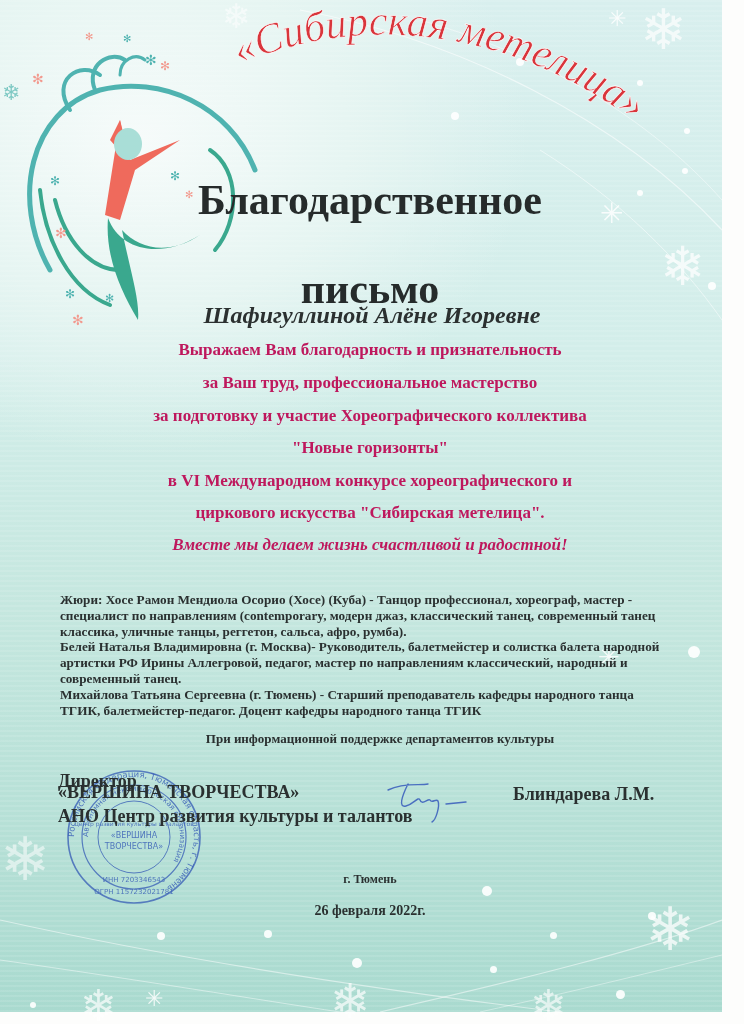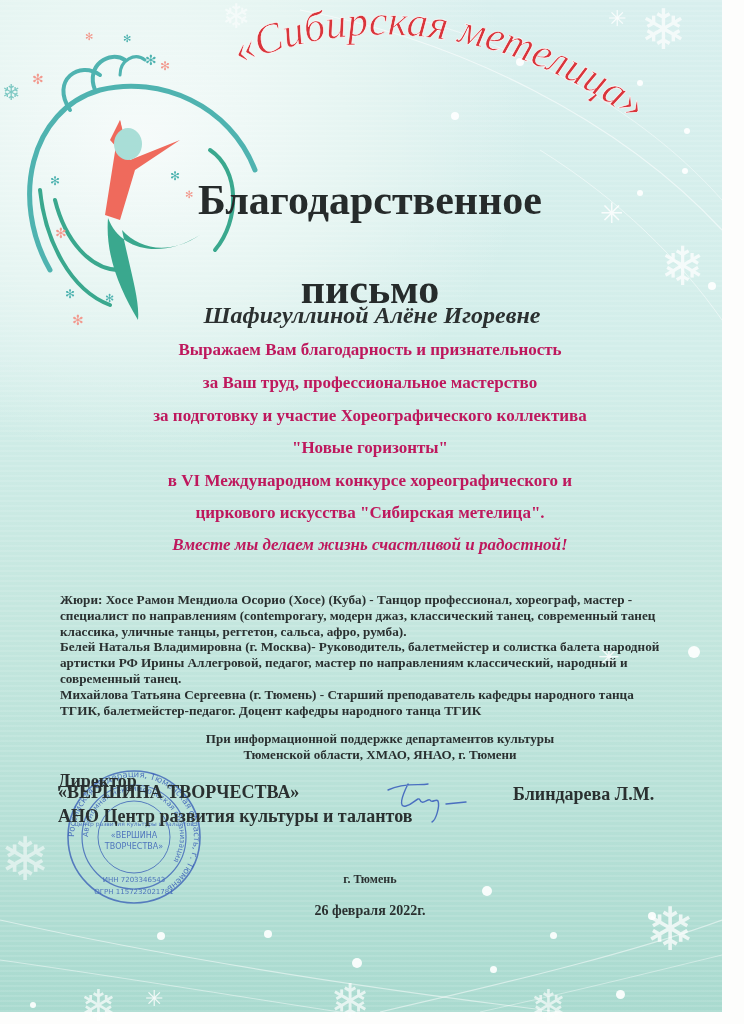--- a/index.html
+++ b/index.html
@@ -171,21 +171,20 @@
 <div class="body-line motto" style="top:535px;">Вместе мы делаем жизнь счастливой и радостной!</div>
 
 <div class="jury">
   <p>Жюри: Хосе Рамон Мендиола Осорио (Хосе) (Куба) - Танцор профессионал, хореограф, мастер - специалист по направлениям (contemporary, модерн джаз, классический танец, современный танец классика, уличные танцы, реггетон, сальса, афро, румба).</p>
   <p>Белей Наталья Владимировна (г. Москва)- Руководитель, балетмейстер и солистка балета народной артистки РФ Ирины Аллегровой, педагог, мастер по направлениям классический, народный и современный танец.</p>
   <p>Михайлова Татьяна Сергеевна (г. Тюмень) - Старший преподаватель кафедры народного танца ТГИК, балетмейстер-педагог. Доцент кафедры народного танца ТГИК</p>
 </div>
 
 <div class="support">
   <div>При информационной поддержке департаментов культуры</div>
-  <div>Тюменской области, ХМАО, ЯНАО, г. Тюмени</div>
 </div>
 
 <svg class="stamp" viewBox="0 0 140 135">
   <defs>
     <path id="stampOuter" d="M70 67 m -60 0 a 60 60 0 1 1 120 0 a 60 60 0 1 1 -120 0"></path>
     <path id="stampInner" d="M70 67 m -46 0 a 46 46 0 1 1 92 0 a 46 46 0 1 1 -92 0"></path>
   </defs>
   <g opacity="0.8" fill="none" stroke="#3d63b8">
     <circle cx="70" cy="67" r="66" stroke-width="1.6"></circle>
     <circle cx="70" cy="67" r="52" stroke-width="1.2"></circle>

